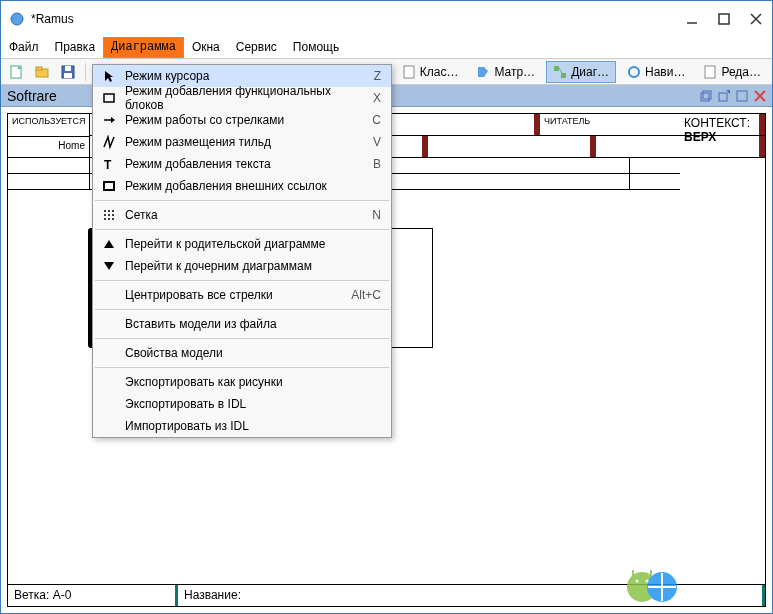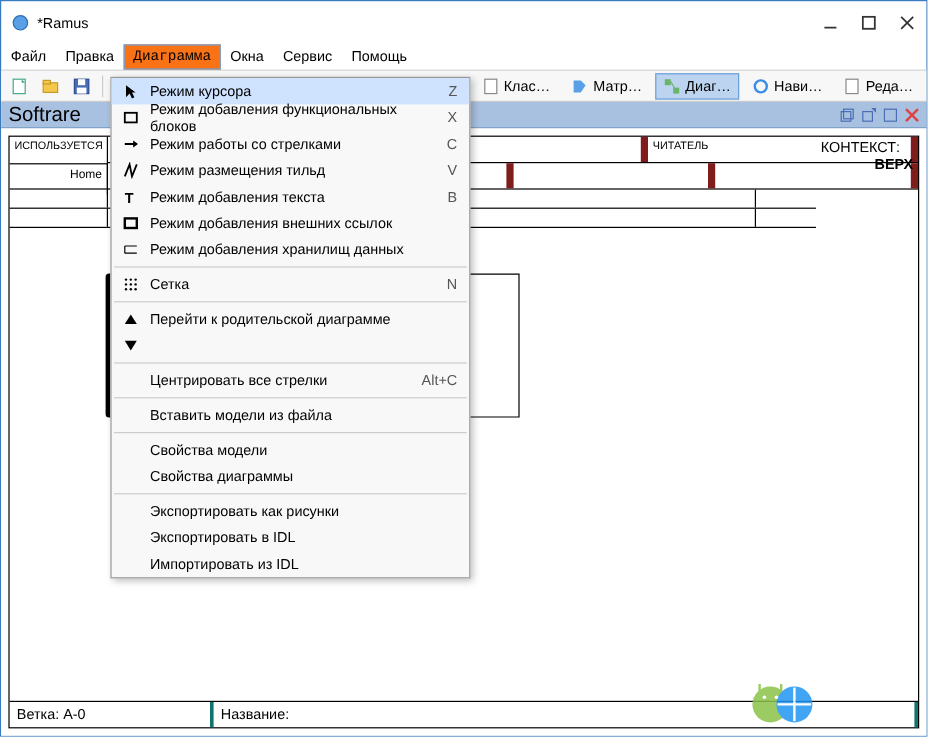--- a/index.html
+++ b/index.html
@@ -13,32 +13,32 @@
   .menubar { height: 22px; display: flex; align-items: stretch; border-bottom: 1px solid #ccc; padding: 0 0; position: relative; }
   .menubar .menu-item { padding: 3px 8px; cursor: default; }
   .menubar .menu-item.active { background: #f97316; border: 1px solid #6da0d8; padding: 2px 7px; font-family: Liberation Mono, monospace; }
   .toolbar { height: 26px; display: flex; align-items: center; padding: 2px 4px; gap: 4px; border-bottom: 1px solid #ccc; background: #f7f7f7; position: relative; }
   .toolbar .tb-btn { width: 22px; height: 22px; display: flex; align-items: center; justify-content: center; }
   .toolbar .sep { width: 1px; height: 18px; background: #ccc; margin: 0 2px; }
   .toolbar .spacer { flex: 1; }
   .toolbar .tab { height: 22px; padding: 0 6px; display: flex; align-items: center; gap: 4px; border: 1px solid transparent; }
   .toolbar .tab.active { background: #bcd4ef; border: 1px solid #6da0d8; }
   .subheader { height: 22px; background: #a9c1e0; border-bottom: 1px solid #7a9bc4; display: flex; align-items: center; padding: 0 6px; position: relative; }
-  .subheader .lbl { font-size: 17px; }
+  .subheader .lbl { font-size: 14px; }
   .subheader .right-icons { margin-left: auto; display: flex; gap: 6px; }
   .content { flex: 1; position: relative; background: #fff; }
   .diagram-area { position: absolute; inset: 6px; border: 1px solid #000; }
   .da-top { position: absolute; top: 0; left: 0; right: 0; height: 44px; border-bottom: 1px solid #000; display: flex; font-size: 10px; }
   .da-cell { border-right: 1px solid #000; padding: 2px 4px; display: flex; flex-direction: column; }
   .da-cell .lbl { font-size: 9px; color: #000; }
   .da-row2 { display: flex; height: 22px; border-top: 1px solid #000; }
   .da-sub { flex: 1; border-right: 6px solid #7f1d1d; padding: 2px 4px; font-size: 9px; }
   .home-cell { position: absolute; top: 22px; left: 0; width: 82px; height: 26px; border-top: 1px solid #000; border-right: 1px solid #000; font-size: 10px; text-align: right; padding: 3px 4px; }
   .context-cell { position: absolute; top: 0; right: 0; width: 85px; height: 44px; padding: 2px 4px; font-size: 10px; }
-  .context-cell .bold { font-weight: bold; text-align: right; }
+  .context-cell .bold { font-weight: bold; }
   .canvas { position: absolute; top: 44px; left: 0; right: 0; bottom: 22px; }
   .activity-box { position: absolute; left: 80px; top: 70px; width: 345px; height: 120px; border: 1px solid #000; border-left: 4px solid #000; border-radius: 3px 0 0 3px; background: #fff; }
   .statusbar-inner { position: absolute; left: 0; right: 0; bottom: 0; height: 22px; border-top: 1px solid #000; display: flex; font-size: 10px; }
   .sb-cell { border-right: 3px solid #0f766e; padding: 3px 6px; }
   .dropdown { position: absolute; left: 92px; top: 52px; width: 300px; background: #f8f8f8; border: 1px solid #999; box-shadow: 2px 2px 6px rgba(0,0,0,0.25); z-index: 100; margin-top: 12px; }
   .dropdown .dd-item { height: 22px; display: flex; align-items: center; padding: 0 10px 0 6px; cursor: default; }
   .dropdown .dd-item.hover { background: #cfe3ff; }
   .dropdown .dd-icon { width: 20px; display: flex; justify-content: center; font-size: 12px; }
   .dropdown .dd-label { flex: 1; margin-left: 6px; }
   .dropdown .dd-accel { color: #555; margin-left: 8px; }
@@ -297,31 +297,20 @@
       </div>
       <div class="dd-item">
         <span class="dd-icon">
           <svg width="14" height="14">
             <rect x="2" y="3" width="10" height="8" fill="none" stroke="#000" stroke-width="2"></rect>
           </svg>
         </span>
         <span class="dd-label">Режим добавления внешних ссылок</span>
         <span class="dd-accel"></span>
       </div>
-      <div class="dd-item">
-        <span class="dd-icon">
-          <svg width="14" height="14">
-            <line x1="2" y1="4" x2="12" y2="4" stroke="#000"></line>
-            <line x1="2" y1="10" x2="12" y2="10" stroke="#000"></line>
-            <line x1="2" y1="4" x2="2" y2="10" stroke="#000"></line>
-          </svg>
-        </span>
-        <span class="dd-label">Режим добавления хранилищ данных</span>
-        <span class="dd-accel"></span>
-      </div>
       <div class="dd-sep"></div>
       <div class="dd-item">
         <span class="dd-icon">
           <svg width="14" height="14">
             <g fill="#000">
               <circle cx="3" cy="3" r="1"></circle>
               <circle cx="7" cy="3" r="1"></circle>
               <circle cx="11" cy="3" r="1"></circle>
               <circle cx="3" cy="7" r="1"></circle>
               <circle cx="7" cy="7" r="1"></circle>
@@ -344,45 +333,41 @@
         </span>
         <span class="dd-label">Перейти к родительской диаграмме</span>
         <span class="dd-accel"></span>
       </div>
       <div class="dd-item">
         <span class="dd-icon">
           <svg width="14" height="14">
             <polygon points="2,3 12,3 7,11" fill="#000"></polygon>
           </svg>
         </span>
+        <span class="dd-label">Перейти к дочерним диаграммам</span>
         <span class="dd-accel"></span>
       </div>
       <div class="dd-sep"></div>
       <div class="dd-item">
         <span class="dd-icon"></span>
         <span class="dd-label">Центрировать все стрелки</span>
         <span class="dd-accel">Alt+C</span>
       </div>
       <div class="dd-sep"></div>
       <div class="dd-item">
         <span class="dd-icon"></span>
         <span class="dd-label">Вставить модели из файла</span>
         <span class="dd-accel"></span>
       </div>
       <div class="dd-sep"></div>
       <div class="dd-item">
         <span class="dd-icon"></span>
         <span class="dd-label">Свойства модели</span>
         <span class="dd-accel"></span>
       </div>
-      <div class="dd-item">
-        <span class="dd-icon"></span>
-        <span class="dd-label">Свойства диаграммы</span>
-        <span class="dd-accel"></span>
-      </div>
       <div class="dd-sep"></div>
       <div class="dd-item">
         <span class="dd-icon"></span>
         <span class="dd-label">Экспортировать как рисунки</span>
         <span class="dd-accel"></span>
       </div>
       <div class="dd-item">
         <span class="dd-icon"></span>
         <span class="dd-label">Экспортировать в IDL</span>
         <span class="dd-accel"></span>

